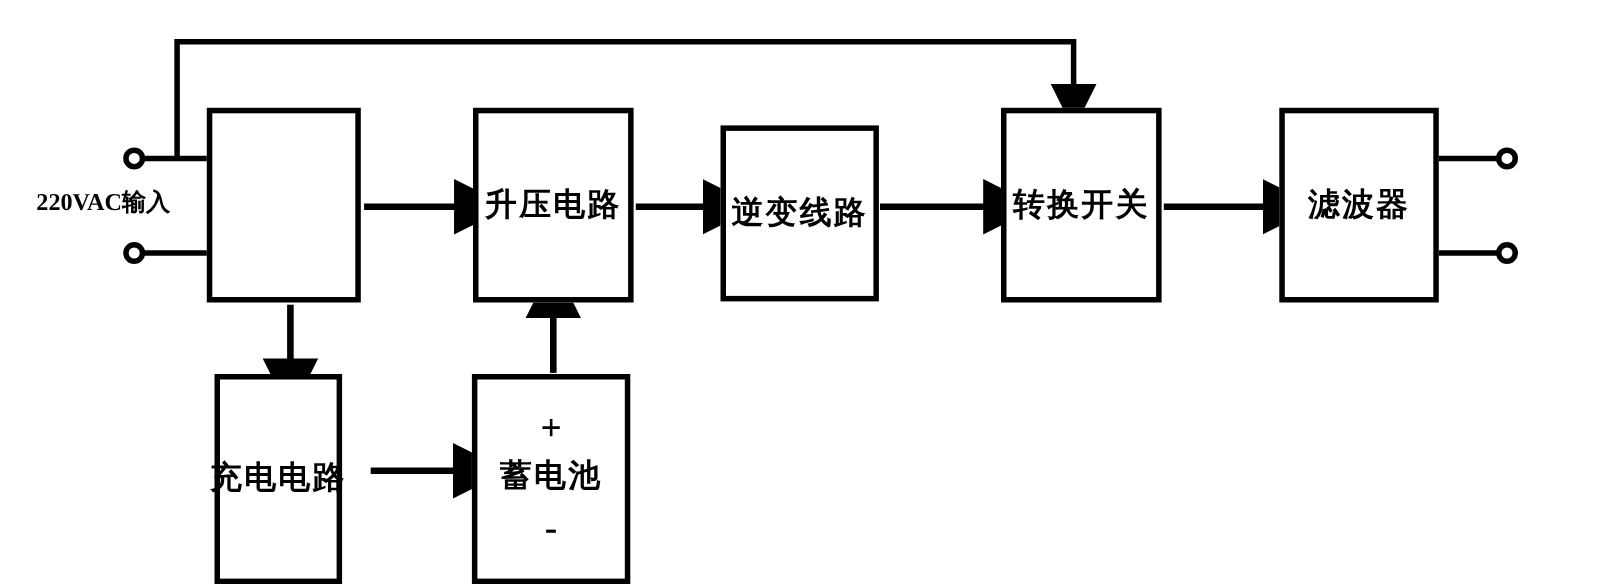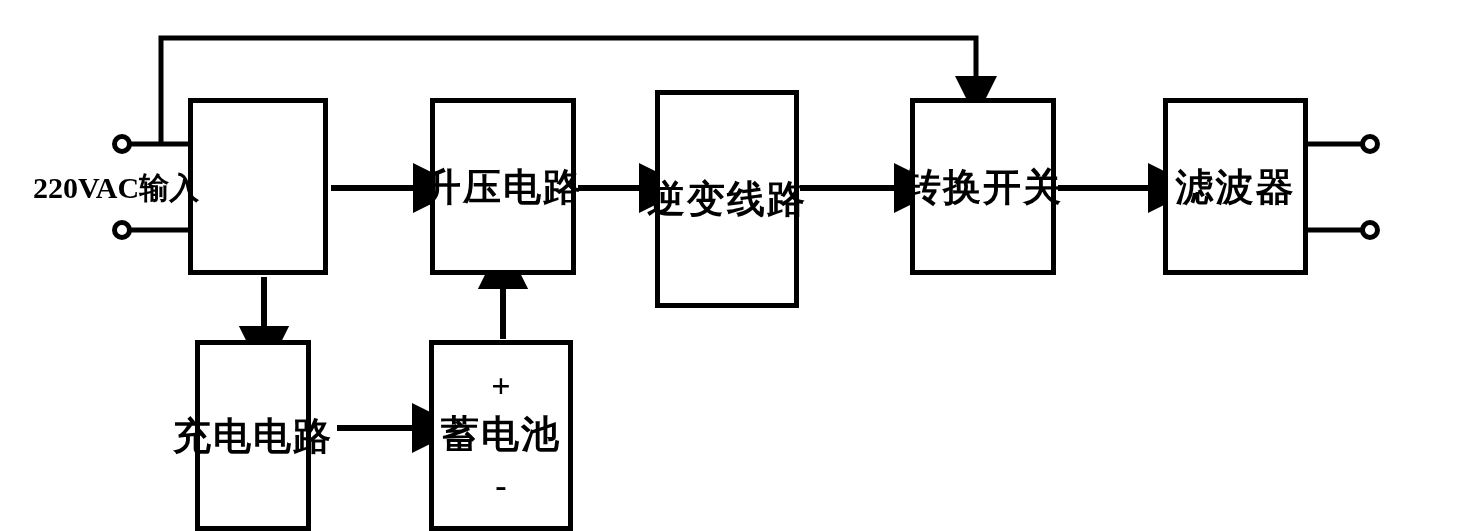--- a/index.html
+++ b/index.html
@@ -26,31 +26,31 @@
     position: absolute;
     box-sizing: border-box;
     border: 5px solid #000000;
     background: #ffffff;
     display: flex;
     align-items: center;
     justify-content: center;
   }
   .blk-label {
     font-family: "Liberation Serif", "DejaVu Serif", serif;
-    font-size: 38px;
+    font-size: 29px;
     font-weight: 700;
     color: #000000;
     letter-spacing: 2px;
     line-height: 1;
     white-space: nowrap;
   }
   .port-label {
     position: absolute;
     font-family: "Liberation Serif", "DejaVu Serif", serif;
-    font-size: 30px;
+    font-size: 22px;
     font-weight: 700;
     color: #000000;
     white-space: nowrap;
     line-height: 1;
   }
   .batt-stack {
     position: absolute;
     box-sizing: border-box;
     border: 5px solid #000000;
     background: #ffffff;
@@ -126,21 +126,21 @@
       <line x1="337" y1="428" x2="419" y2="428" stroke="#000000" stroke-width="6" marker-end="url(#arrowR)"></line>
     </g>
   </svg>
 
   <div class="blk" style="left:188px; top:98px; width:140px; height:177px;"></div>
 
   <div class="blk" style="left:430px; top:98px; width:146px; height:177px;">
     <span class="blk-label">升压电路</span>
   </div>
 
-  <div class="blk" style="left:655px; top:90px; width:144px; height:218px;">
+  <div class="blk" style="left:655px; top:114px; width:144px; height:160px;">
     <span class="blk-label">逆变线路</span>
   </div>
 
   <div class="blk" style="left:910px; top:98px; width:146px; height:177px;">
     <span class="blk-label">转换开关</span>
   </div>
 
   <div class="blk" style="left:1163px; top:98px; width:145px; height:177px;">
     <span class="blk-label">滤波器</span>
   </div>

